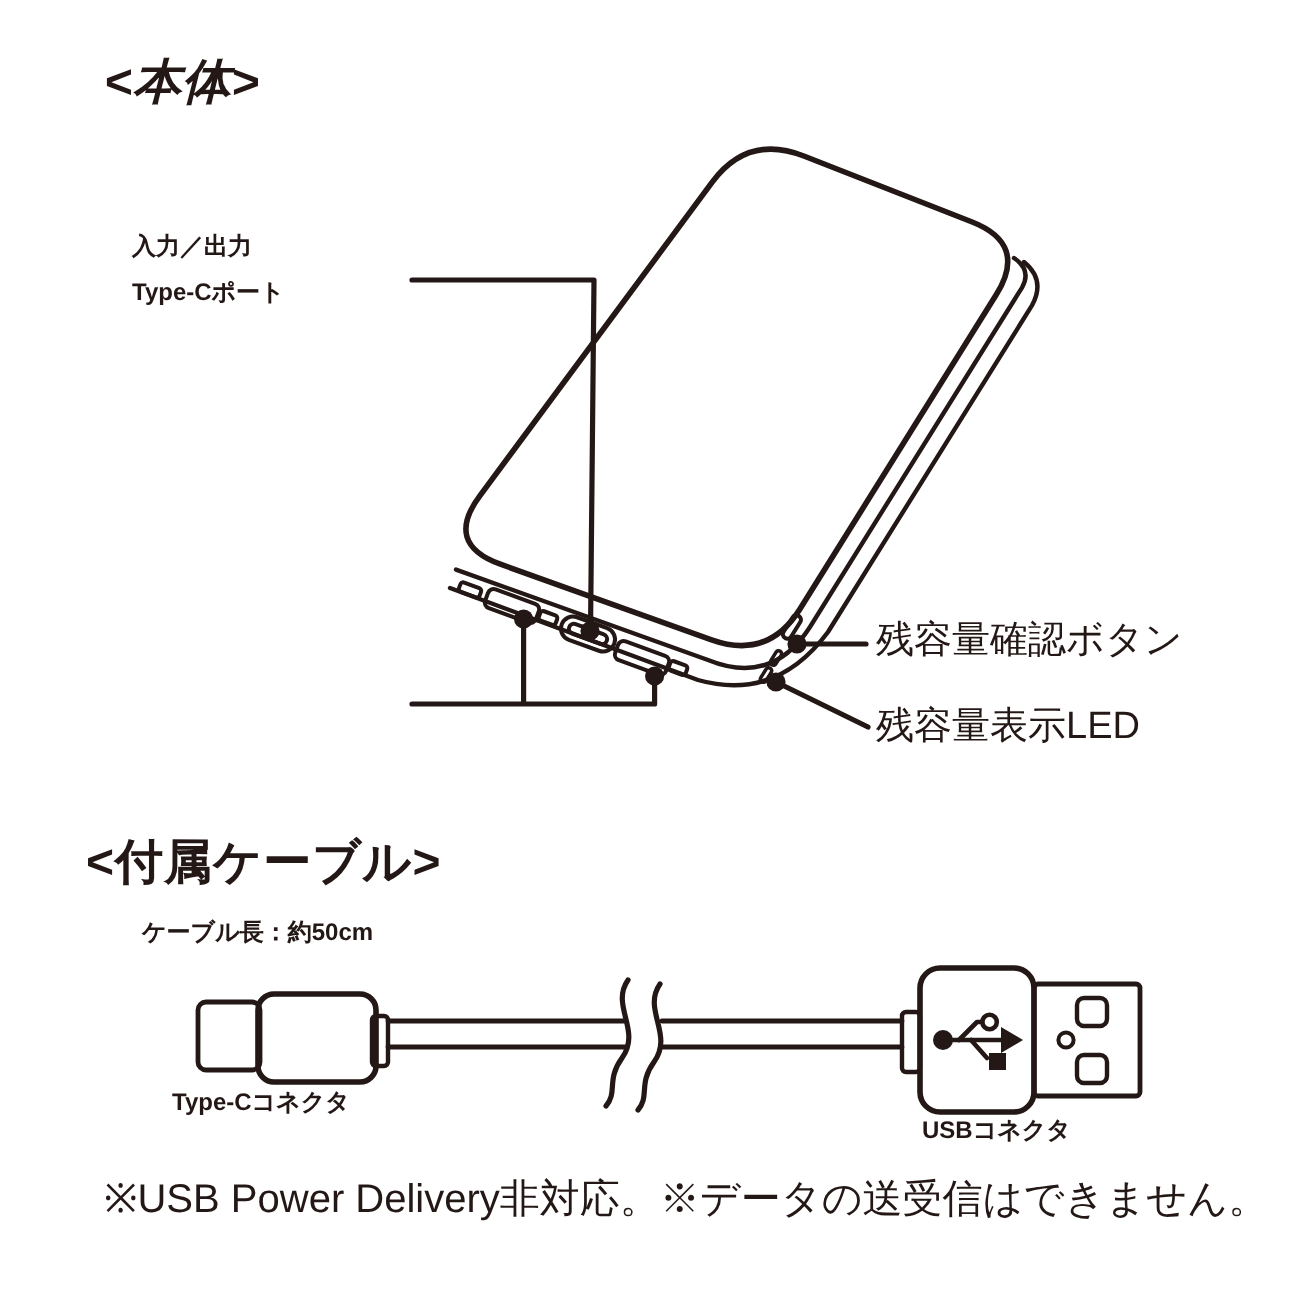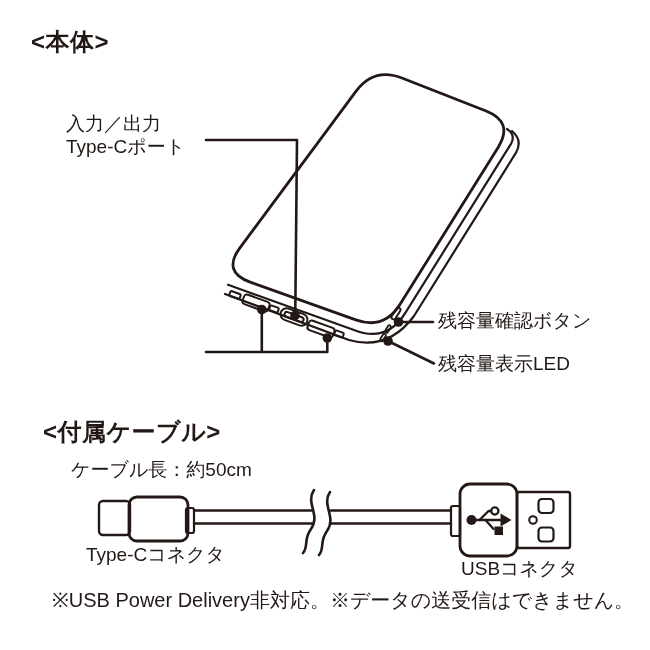--- a/index.html
+++ b/index.html
@@ -8,21 +8,21 @@
     background:#ffffff;
     position:relative;
     overflow:hidden;
     font-family:"Liberation Sans", sans-serif;
     color:#231815;
   }
   .stage{position:absolute;inset:0;width:650px;height:650px;}
   svg.art{position:absolute;left:0;top:0;pointer-events:none;}
   .lbl{position:absolute;white-space:nowrap;line-height:1;color:#231815;}
   .heading{font-size:24px;font-weight:bold;letter-spacing:0.5px;}
-  .label18{font-size:19px;}
+  .label18{font-size:12px;font-weight:bold;}
   .label19{font-size:19px;}
   .twoline{line-height:23px;}
   .note{font-size:20px;}
 </style>
 </head>
 <body>
 
 <div class="stage">
 
   <svg class="art" width="650" height="650" viewBox="0 0 650 650">
@@ -90,21 +90,21 @@
           <rect x="494.5" y="526.5" width="8.5" height="8.5" fill="#231815" stroke="none"></rect>
         </g>
         <rect x="517" y="492" width="53" height="56" rx="2" stroke-width="2.4"></rect>
         <rect x="538.5" y="499" width="15" height="14" rx="3.5" stroke-width="2.2"></rect>
         <rect x="538.5" y="527.5" width="15" height="14" rx="3.5" stroke-width="2.2"></rect>
         <circle cx="533" cy="520" r="3.8" stroke-width="2"></circle>
       </g>
     </g>
   </svg>
 
-  <div class="lbl heading" style="left:31px;top:30px;">&lt;本体&gt;</div>
+  <div class="lbl heading" style="left:52px;top:30px;font-style:italic;">&lt;本体&gt;</div>
 
   <div class="lbl label18 twoline" style="left:66px;top:112px;">
     <div>入力／出力</div>
     <div>Type-Cポート</div>
   </div>
 
 
   <div class="lbl label19" style="left:438px;top:311px;">残容量確認ボタン</div>
 
   <div class="lbl label19" style="left:438px;top:354px;">残容量表示LED</div>

